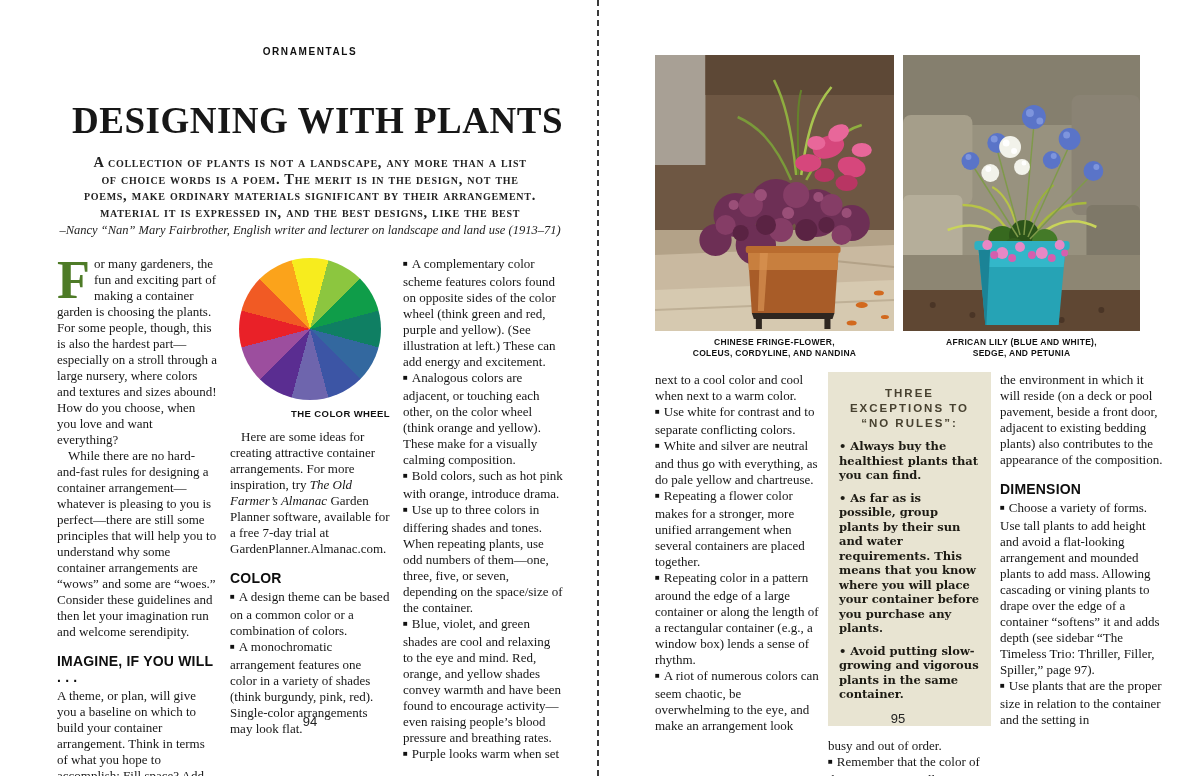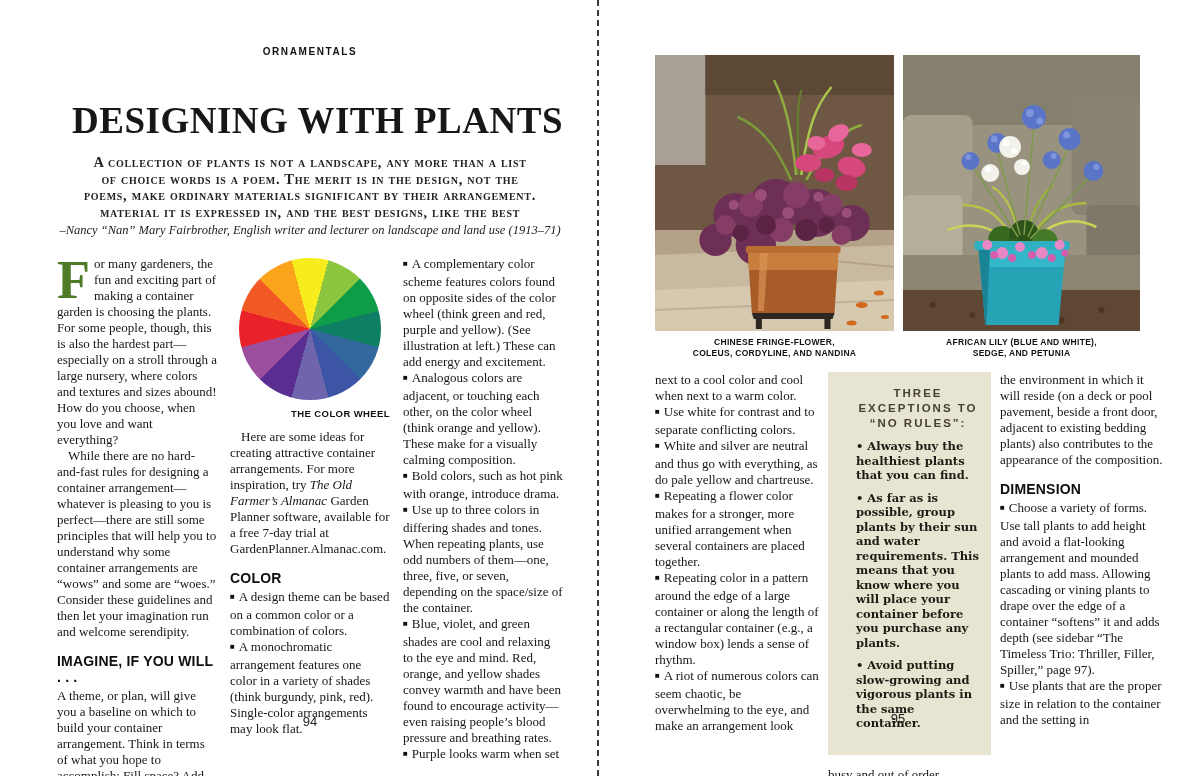--- a/index.html
+++ b/index.html
@@ -64,21 +64,21 @@
   .photo { display:block; width:100%; height:276px; }
   .caption { margin-top:6px; text-align:center; }
   .cap-line {
     font-family:"Liberation Sans", sans-serif; font-weight:bold; font-size:8.5px;
     letter-spacing:0.3px; line-height:11px; color:#111;
   }
   .r-cols { display:flex; gap:9px; margin-top:13px; }
   .r-col { width:164px; flex:0 0 164px; }
   .r-col-mid { width:163px; flex:0 0 163px; }
   .sidebar {
-    background:#e8e4d2; padding:14px 11px 16px 28px; margin-bottom:12px;
+    background:#e8e4d2; padding:14px 11px 16px 11px; margin-bottom:12px;
   }
   .sidebar-head {
     text-align:center; font-family:"Liberation Sans", sans-serif; font-weight:bold;
     font-size:11.5px; letter-spacing:2px; line-height:15px; color:#474130;
     margin-bottom:8px;
   }
   .sidebar .sb-item {
     font-family:"DejaVu Serif", serif; font-weight:bold; font-size:11.5px;
     line-height:14.5px; color:#1d1b14; margin-bottom:8px;
   }

